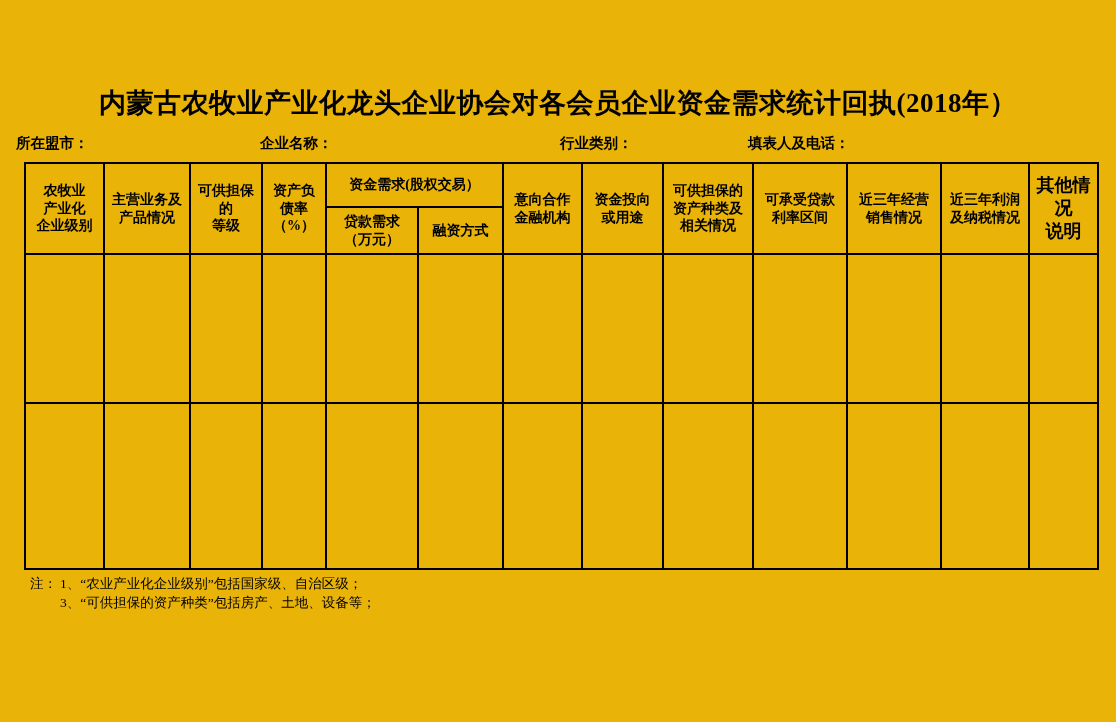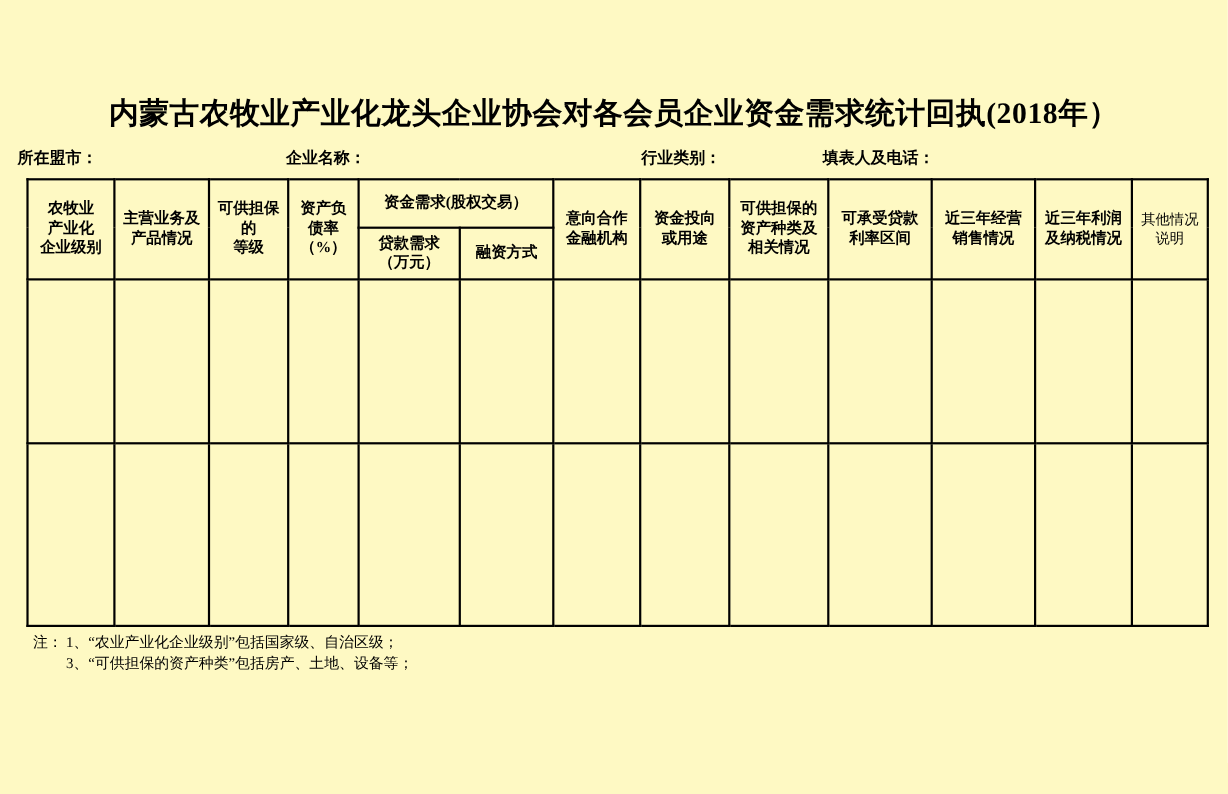--- a/index.html
+++ b/index.html
@@ -5,42 +5,42 @@
   html, body { margin: 0; padding: 0; }
   body {
     width: 1116px; height: 722px;
     background: #ffffff;
     color: #000;
     font-family: "Liberation Serif", "DejaVu Serif", serif;
   }
   .page {
     position: relative;
     width: 1116px; height: 722px;
-    background: #fef9c3;
+    background: #eab308;
     overflow: hidden;
   }
   .title {
     position: absolute;
     top: 85px; left: 0; width: 100%;
     text-align: center;
     font-size: 27px;
     font-weight: bold;
     letter-spacing: 0.5px;
     white-space: nowrap;
   }
   .field-label {
     position: absolute;
     top: 134px;
     font-size: 14.5px;
     font-weight: bold;
     white-space: nowrap;
   }
   .field-label.f1 { left: 16px; }
   .field-label.f2 { left: 260px; }
-  .field-label.f3 { left: 583px; }
+  .field-label.f3 { left: 560px; }
   .field-label.f4 { left: 748px; }
 
   table.form-table {
     position: absolute;
     left: 24px; top: 162px;
     border-collapse: collapse;
     table-layout: fixed;
     border-radius: 20px;
   }
   table.form-table th, table.form-table td {
@@ -50,22 +50,22 @@
   }
   table.form-table th {
     font-size: 14px;
     font-weight: bold;
     text-align: center;
     vertical-align: middle;
     white-space: pre-line;
     line-height: 1.28;
   }
   table.form-table th.light {
-    font-weight: normal;
-    font-size: 13px;
+    font-weight: bold;
+    font-size: 18px;
   }
   tr.hdr-row-1 { height: 44px; }
   tr.hdr-row-2 { height: 47px; }
   tr.data-row-1 td { height: 147px; }
   tr.data-row-2 td { height: 164px; }
 
   .notes {
     position: absolute;
     left: 30px; top: 575px;
     font-size: 13.5px;

